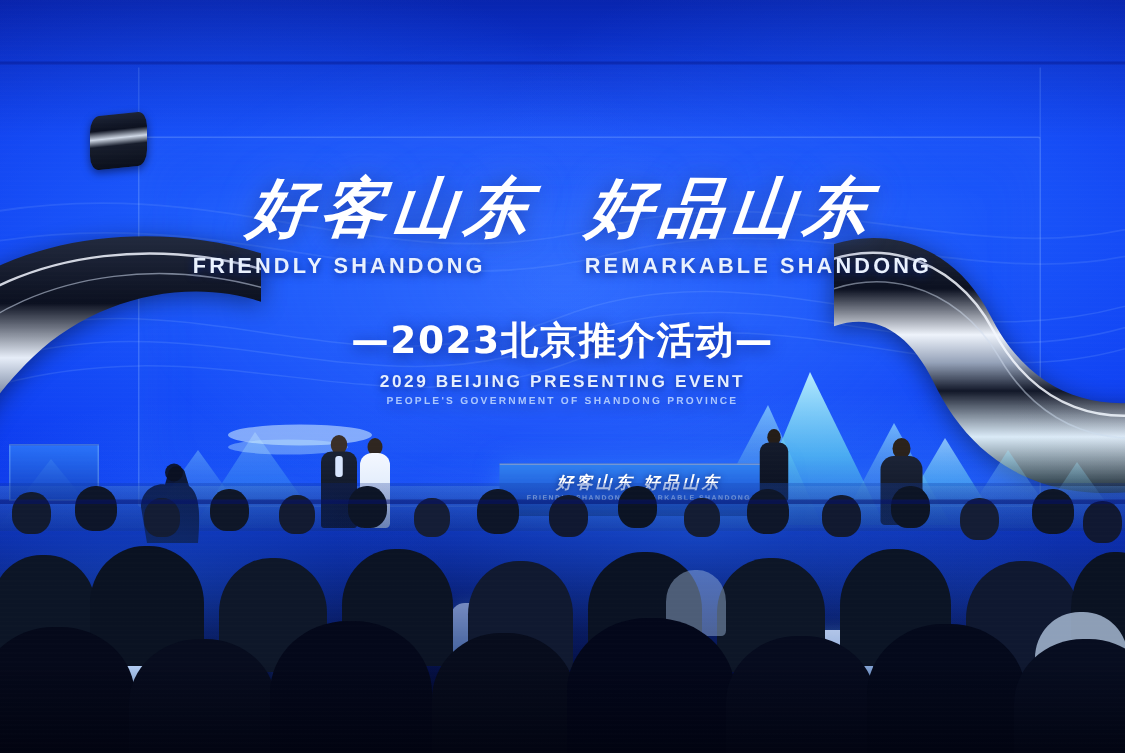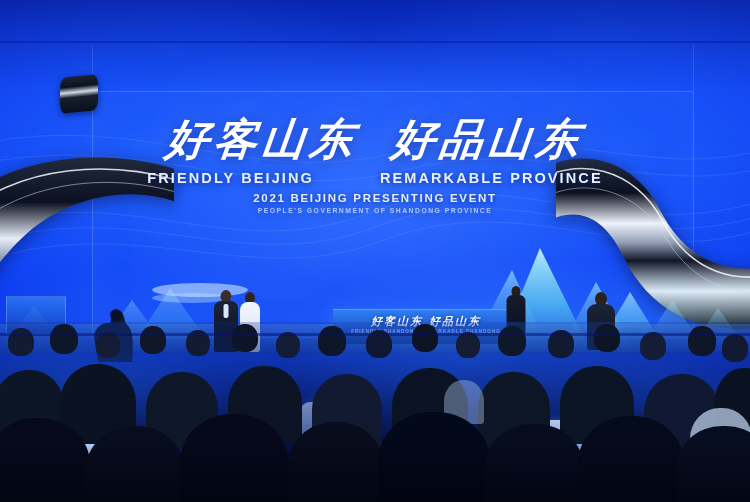--- a/index.html
+++ b/index.html
@@ -275,24 +275,25 @@
     <ellipse cx="200" cy="60" rx="48" ry="7" fill="#d9f3ff" opacity=".55"></ellipse>
     <ellipse cx="192" cy="68" rx="40" ry="5" fill="#bfe8ff" opacity=".40"></ellipse>
   </svg>
 
   <div class="title-block">
     <div class="cn-title">
       <span>好客山东</span>
       <span>好品山东</span>
     </div>
     <div class="en-row">
-      <span>FRIENDLY BEIJING</span>
-      <span>REMARKABLE PROVINCE</span>
+      <span>FRIENDLY SHANDONG</span>
+      <span>REMARKABLE SHANDONG</span>
     </div>
-    <div class="event-en">2021 BEIJING PRESENTING EVENT</div>
+    <div class="event-cn">—2023北京推介活动—</div>
+    <div class="event-en">2029 BEIJING PRESENTING EVENT</div>
     <div class="org-en">PEOPLE'S GOVERNMENT OF SHANDONG PROVINCE</div>
   </div>
 
   <div class="stage-floor"></div>
 
   <div class="side-screen"></div>
 
   <div class="podium">
     <div class="podium-cn">好客山东  好品山东</div>
     <div class="podium-en">FRIENDLY SHANDONG   REMARKABLE SHANDONG</div>

